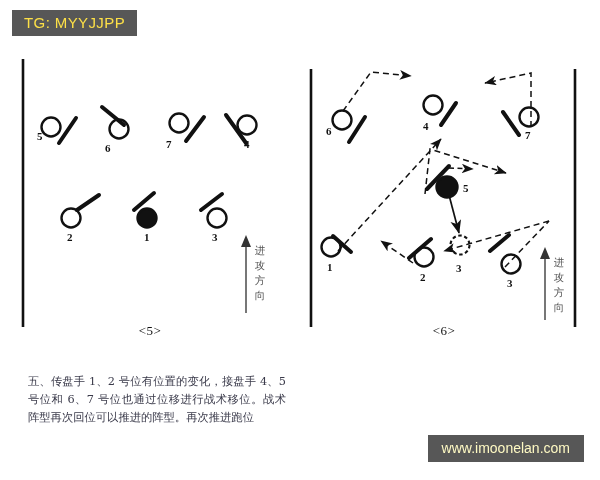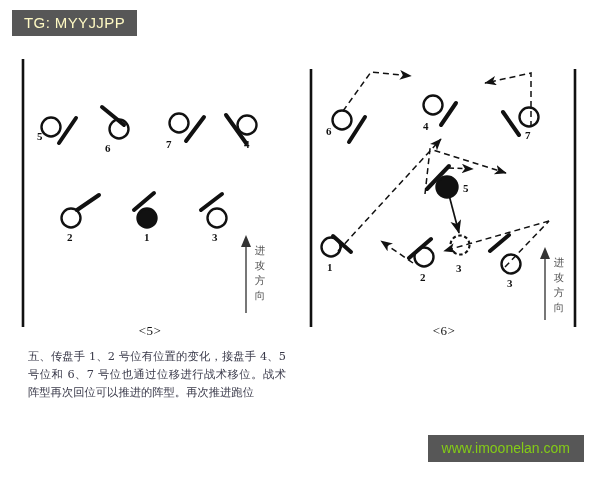--- a/index.html
+++ b/index.html
@@ -13,34 +13,34 @@
   }
   #page{
     position:absolute;left:0;top:0;width:600px;height:480px;
     background:#fff;
   }
 
   
   .tag-badge{
     position:absolute;left:12px;top:10px;
     background:#575757;
-    color:#fef9c3;
+    color:#fde047;
     font-family:"Liberation Sans", sans-serif;
     font-size:15px;
     letter-spacing:.4px;
     padding:5px 12px 6px 12px;
     line-height:1;
     white-space:nowrap;
   }
 
   
   .watermark{
     position:absolute;right:16px;bottom:18px;
     background:#575757;
-    color:#84cc16;
+    color:#fef9c3;
     font-family:"Liberation Sans", sans-serif;
     font-size:14px;
     padding:6px 14px 7px 14px;
     line-height:1;
     white-space:nowrap;
   }
 
   
   .panel{position:absolute;top:55px;height:285px;}
   #panel-left{left:14px;width:272px;}
@@ -61,20 +61,21 @@
 
   
   .para{
     position:absolute;
     font-family:"DejaVu Serif", serif;
     font-size:11.3px;
     line-height:18px;
     color:#3a3a4a;
     text-align:justify;
     text-justify:inter-ideograph;
+    margin-top:25px;
   }
   #para-left{left:28px;top:348px;width:258px;}
   #para-right{left:314px;top:348px;width:262px;}
 </style>
 </head>
 <body>
 
 <div id="page">
 
   <div class="tag-badge">TG: MYYJJPP</div>

